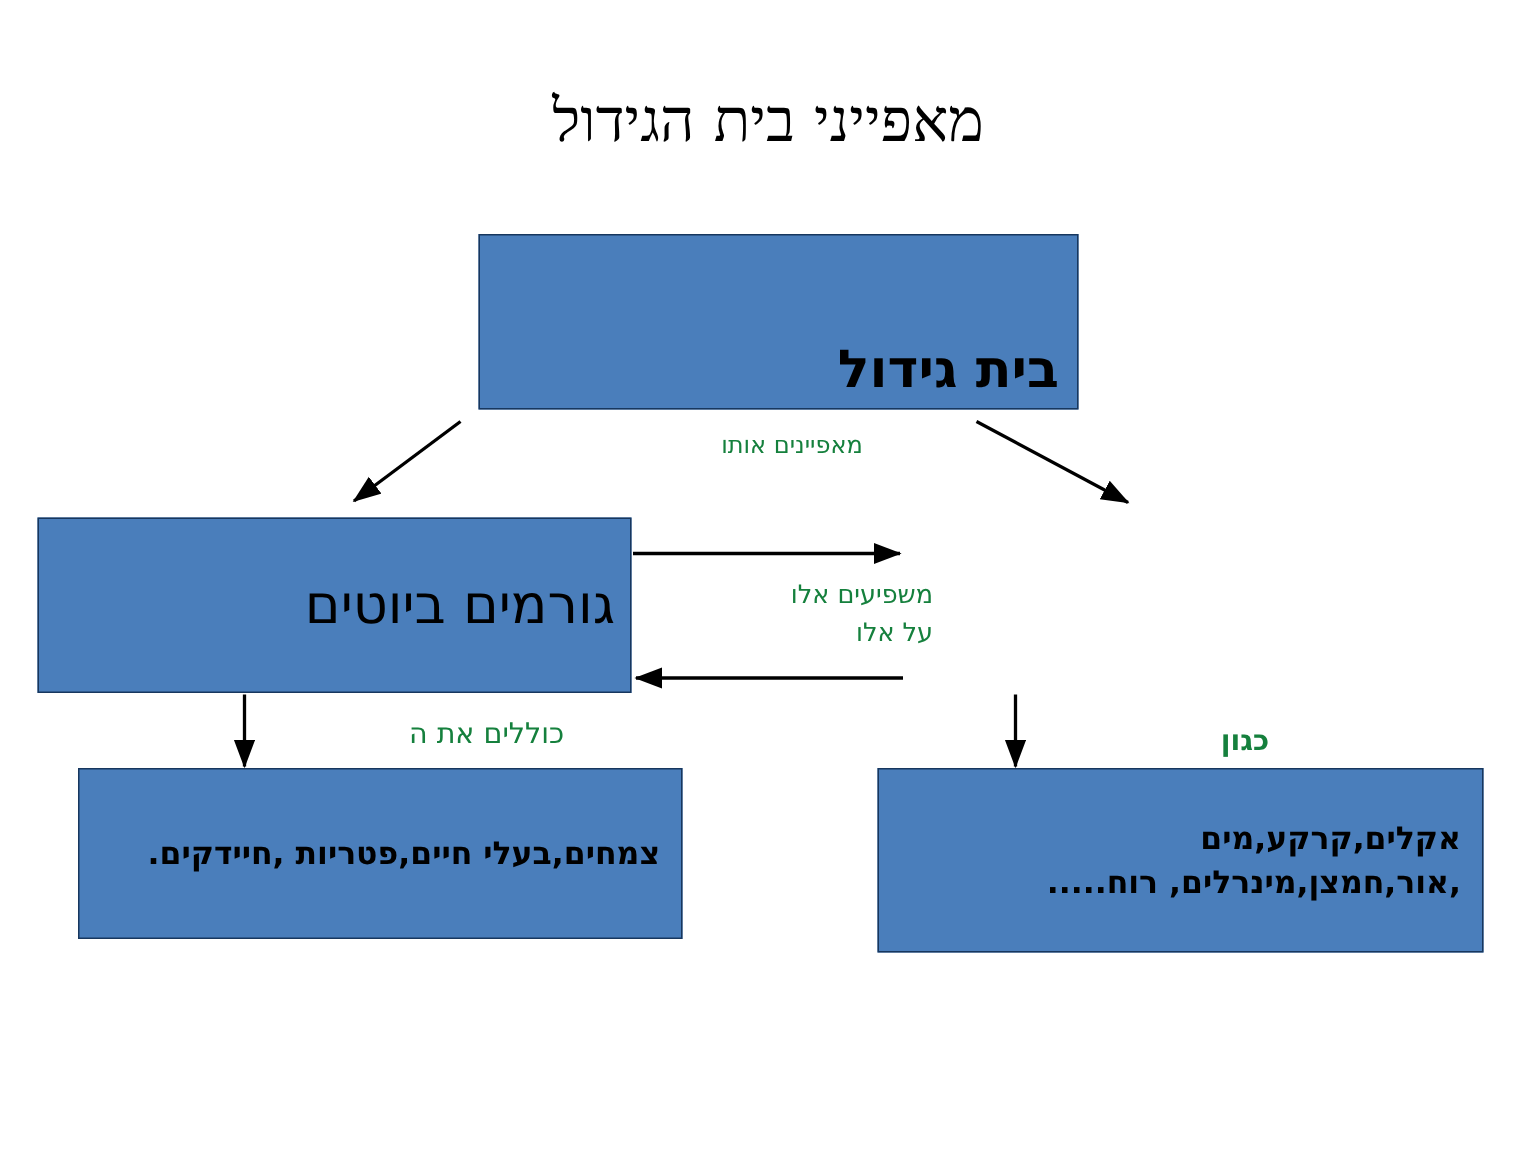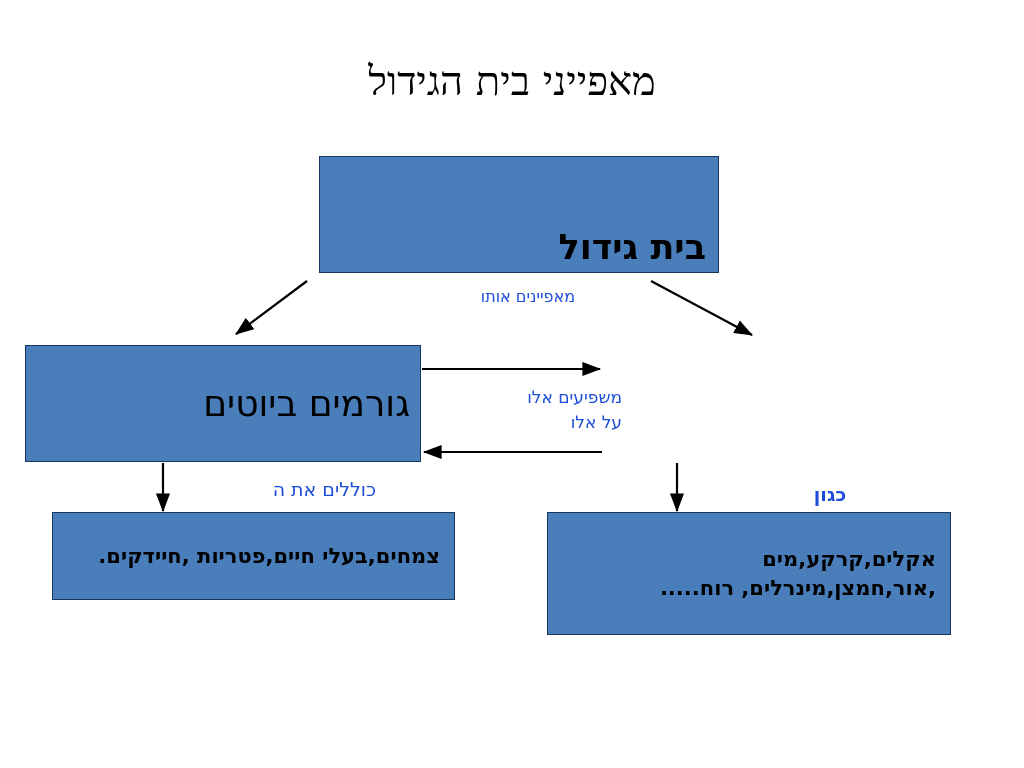--- a/index.html
+++ b/index.html
@@ -93,45 +93,45 @@
   #box-abiotic .box-text {
     font-size: 36px;
     font-weight: 400;
     line-height: 1.1;
   }
   
   #box-biotic-examples {
     left: 52px;
     top: 512px;
     width: 403px;
-    height: 88px;
+    height: 114px;
     align-items: center;
     justify-content: flex-end;
     padding: 0 14px;
   }
   #box-abiotic-examples {
-    left: 547px;
+    left: 585px;
     top: 512px;
     width: 404px;
     height: 123px;
     align-items: center;
     justify-content: flex-end;
     padding: 4px 14px;
   }
   #box-biotic-examples .box-text,
   #box-abiotic-examples .box-text {
     font-size: 21px;
     font-weight: bold;
     line-height: 1.35;
   }
   
   .conn-label {
     position: absolute;
     direction: rtl;
-    color: #1d4ed8;
+    color: #15803d;
     font-family: "DejaVu Sans", "Liberation Sans", sans-serif;
     white-space: pre-line;
   }
   #label-characterize {
     left: 428px;
     top: 287px;
     width: 200px;
     text-align: center;
     font-size: 16px;
     line-height: 1.25;

